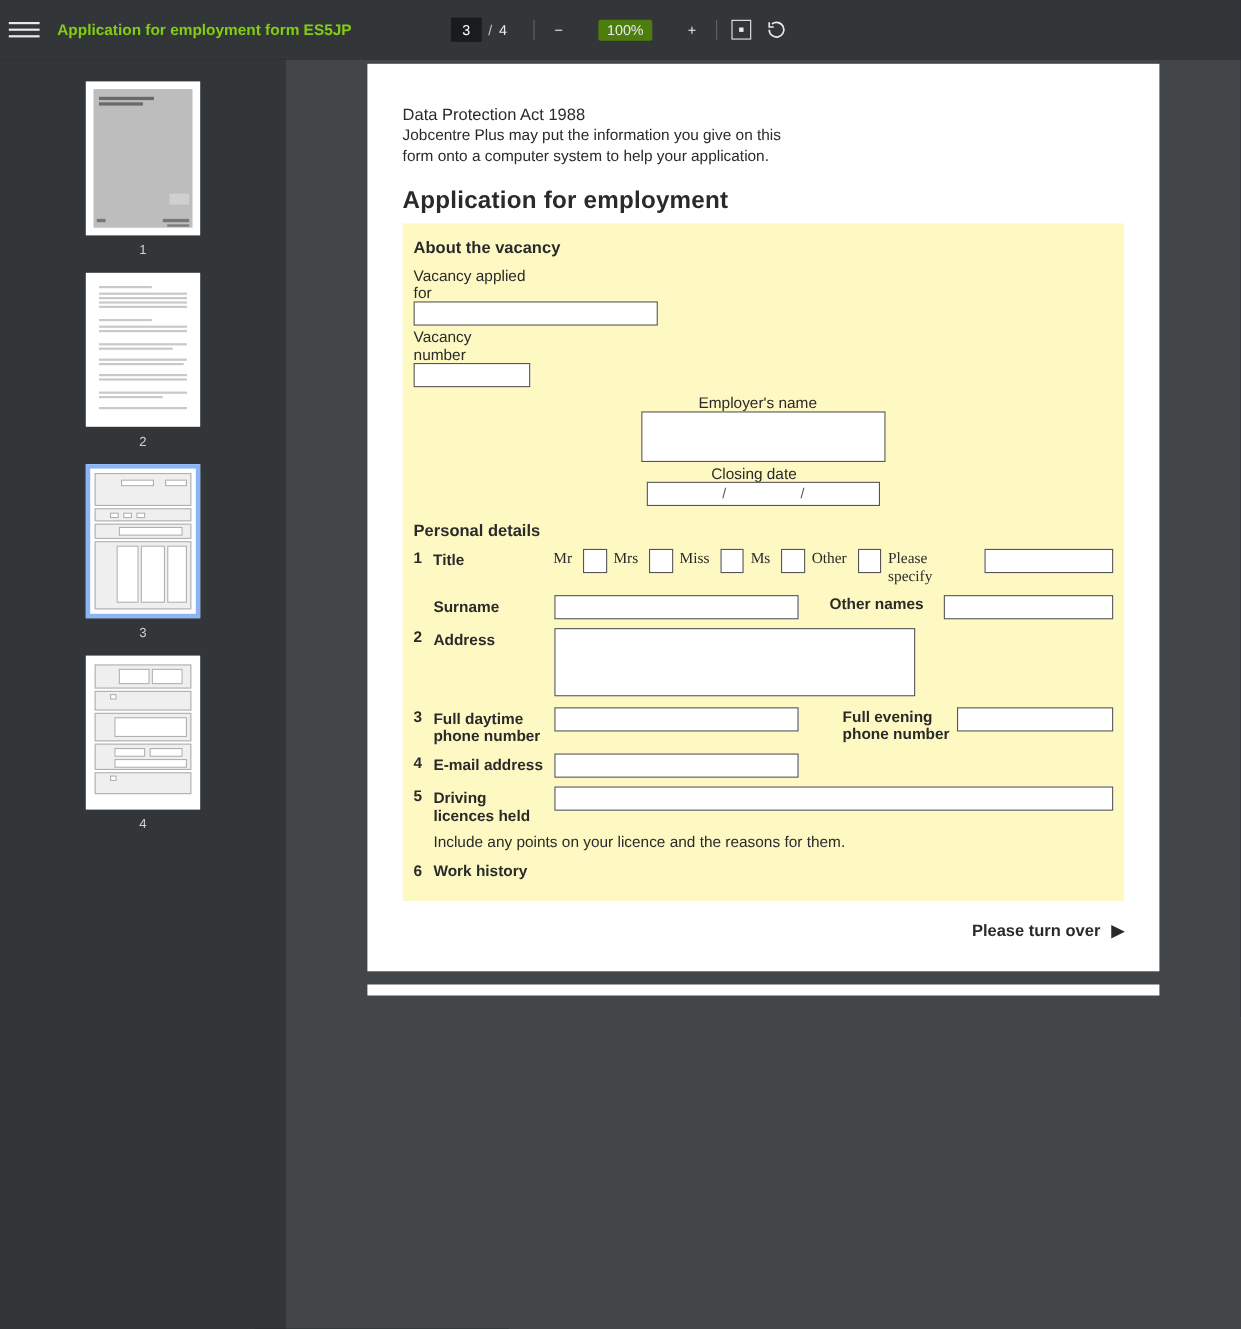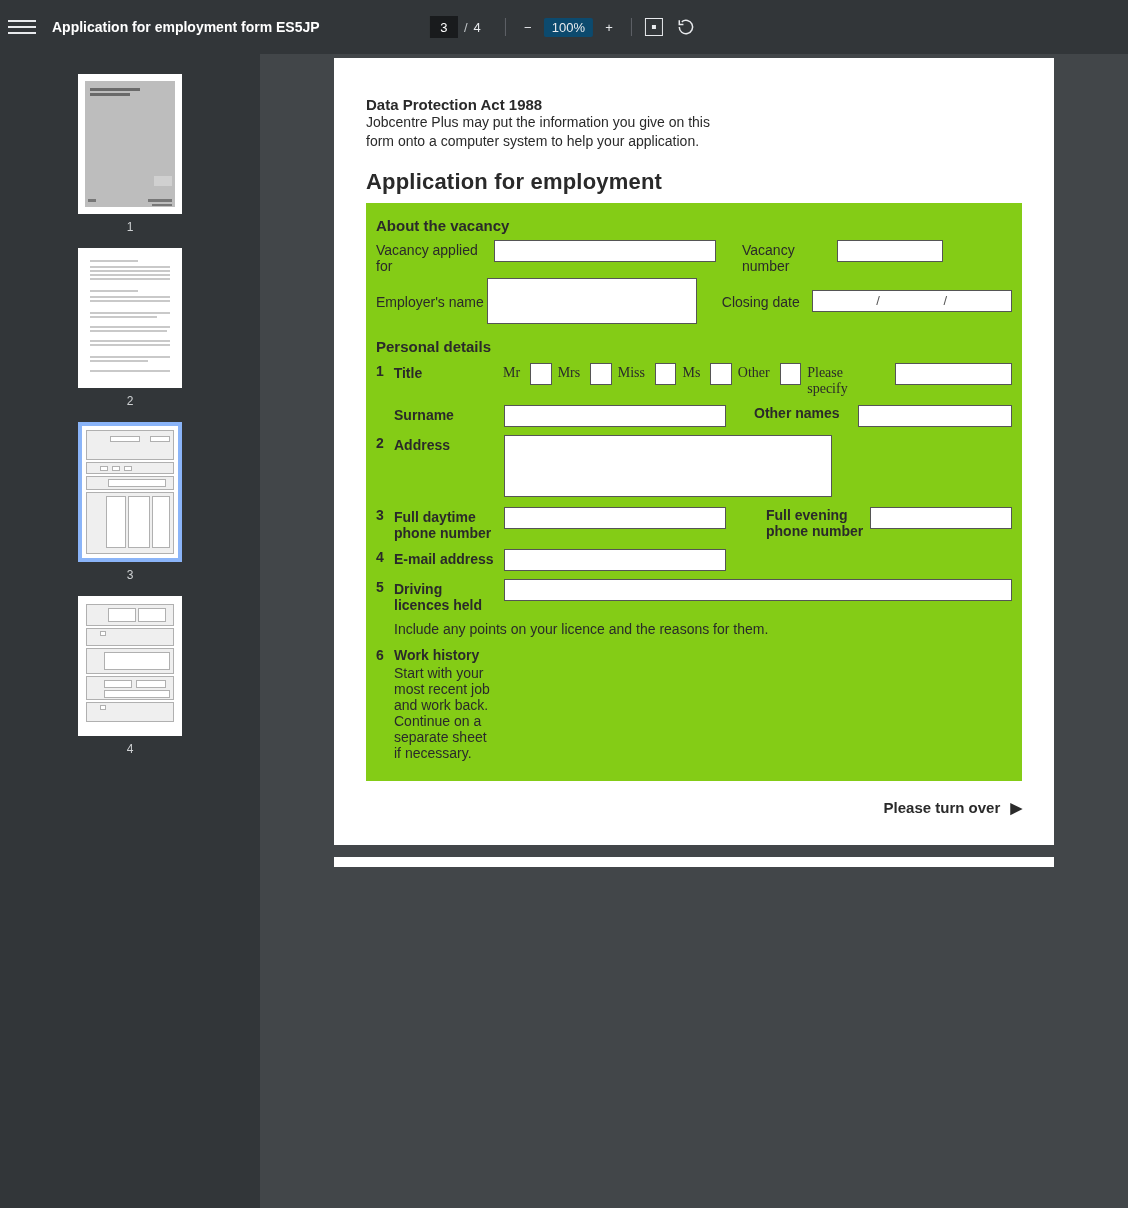--- a/index.html
+++ b/index.html
@@ -22,45 +22,45 @@
     position: relative;
   }
   .hamburger {
     width: 28px; height: 28px;
     display: flex; flex-direction: column;
     justify-content: center; gap: 4px;
     cursor: pointer;
     margin-right: 16px;
   }
   .hamburger span { height: 2px; background: #e8eaed; }
-  .doc-title { font-size: 14px; font-weight: 600; color: #ffffff;}
+  .doc-title { font-size: 14px; font-weight: 600; color: #84cc16;}
   .tb-center {
     position: absolute;
     left: 50%; transform: translateX(-50%);
     display: flex; align-items: center;
     color: #e8eaed;
     font-size: 13px;
   }
   .page-input {
     width: 28px; height: 22px;
     background: #191b1d;
     border: none;
     color: #fff;
     text-align: center;
     font-size: 13px;
   }
   .slash { margin: 0 6px; color: #bfc3c6; }
   .page-total { margin-right: 14px; color: #e8eaed; }
   .vsep { width: 1px; height: 18px; background: #5f6368; margin: 0 10px; }
   .tb-btn { width: 24px; height: 24px; display: flex; align-items: center; justify-content: center; color: #e8eaed; cursor: pointer; }
   .zoom-val {
-    background: #0c4a6e;
+    background: #4d7c0f;
     padding: 2px 8px;
     border-radius: 2px;
-    margin: 0 4px;
+    margin: 0 24px;
     font-size: 13px;
   }
   .tb-btn svg { fill: none; stroke: #e8eaed; }
   .icon-fit { width: 18px; height: 18px; border: 1.5px solid #e8eaed; display: flex; align-items: center; justify-content: center; }
   .icon-fit .sq { width: 4px; height: 4px; background: #e8eaed; }
   .tb-gap { width: 8px; }
 
   
   .workspace {
     display: flex;
@@ -101,28 +101,28 @@
     flex: 1;
     background: #424649;
     overflow-y: auto;
   }
   .page {
     background: #fff;
     width: 720px;
     margin: 4px auto 12px;
     padding: 38px 32px 28px;
   }
-  .dp-title { font-weight: 700; font-size: 15px; }
+  .dp-title { font-weight: 400; font-size: 15px; }
   .dp-text { font-size: 14px; line-height: 1.35; }
   .app-title { font-weight: 800; font-size: 22px; margin: 18px 0 8px; letter-spacing:.2px; }
 
-  .form-block { background: #84cc16; padding: 8px 10px 20px; }
+  .form-block { background: #fef9c3; padding: 8px 10px 20px; }
   .sec-head { font-weight:700; font-size:15px; margin: 6px 0; }
 
-  .row { display:flex; align-items:flex-start; margin:4px 0; font-size:14px; }
+  .row { display:flex; align-items:flex-start; margin:4px 0; font-size:14px;flex-direction:column; }
   .lbl { width:118px; padding-top:2px; }
   .lbl2 { width:95px; padding-top:2px; }
   .inp { border:1px solid #555; background:#fff; }
   .inp.w220 { width:222px; height:22px; }
   .inp.w106 { width:106px; height:22px; }
   .inp.tall { width:222px; height:46px; }
   .rgap { width:26px; }
 
   .row.closing { align-items:center; }
   .closing-field {
@@ -366,21 +366,20 @@
           <div class="full-inp"></div>
         </div>
         <div class="hint" style="margin-left:18px;">Include any points on your licence and the reasons for them.</div>
 
         <div class="wh-wrap">
           <div class="wh-side">
             <div style="display:flex;">
               <div class="numcell">6</div>
               <div class="label-bold" style="margin-left:4px;">Work history</div>
             </div>
-            <div style="margin-left:18px;margin-top:2px;">Start with your most recent job and work back. Continue on a separate sheet if necessary.</div>
           </div>
         </div>
       </div>
 
       <div class="turnover">
         <span>Please turn over</span>
         <span class="tri">▶</span>
       </div>
     </div>
 

